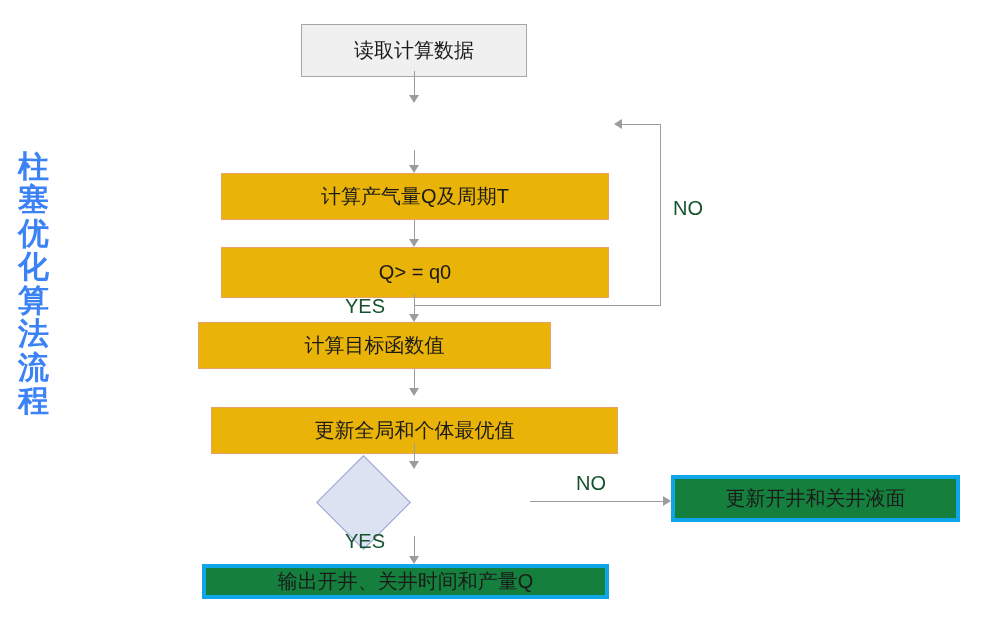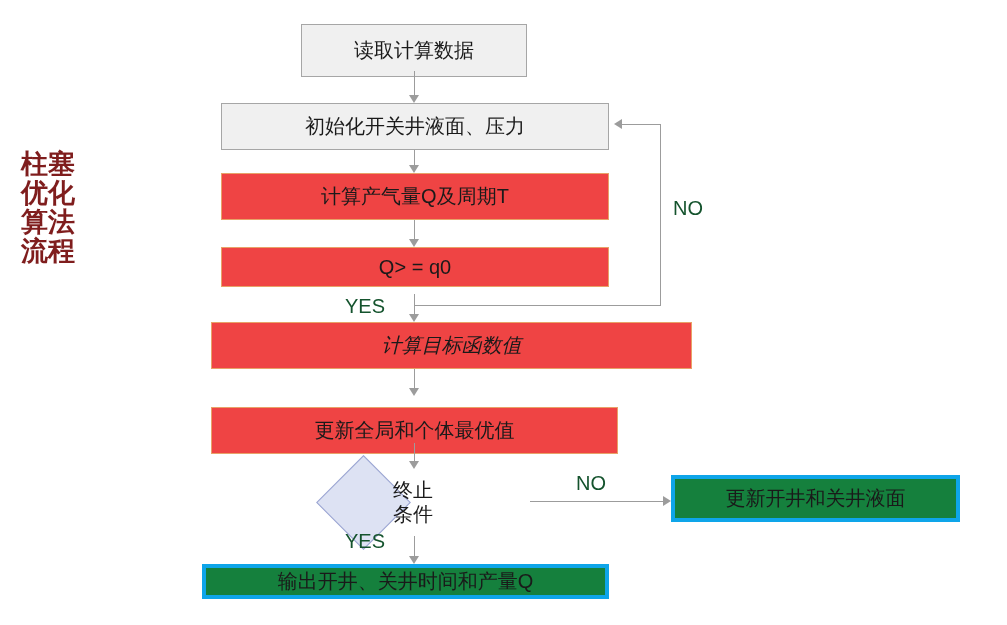--- a/index.html
+++ b/index.html
@@ -18,25 +18,24 @@
     background: #ffffff;
     overflow: hidden;
   }
 
   
   .vtitle {
     position: absolute;
     left: 18px;
     top: 150px;
     width: 60px;
-    font-size: 27px;
+    font-size: 31px;
     font-weight: bold;
     line-height: 1.08;
-    color: #7f1d1d;
-    text-align: center;
+    color: #3b82f6;
     letter-spacing: 0px;
     word-break: break-all;
   }
 
   
   .node {
     position: absolute;
     box-sizing: border-box;
     display: flex;
     align-items: center;
@@ -45,21 +44,21 @@
     font-size: 20px;
     color: #1a1a1a;
     line-height: 1.15;
     white-space: pre-line;
   }
   .node.gray {
     background: #f0f0f0;
     border: 1px solid #a6a6a6;
   }
   .node.orange {
-    background: #ef4444;
+    background: #eab308;
     border: 1px solid #e8a268;
   }
   .node.blue {
     background: #15803d;
     border: 4px solid #0ea5e9;
   }
 
   
   .diamond {
     position: absolute;
@@ -120,33 +119,30 @@
 </style>
 </head>
 <body>
 
 <div id="canvas">
 
   <div class="vtitle">柱塞优化算法流程</div>
 
   <div class="node gray" style="left:301px; top:24px; width:226px; height:53px;">读取计算数据</div>
 
-  <div class="node gray" style="left:221px; top:103px; width:388px; height:47px;">初始化开关井液面、压力</div>
 
   <div class="node orange" style="left:221px; top:173px; width:388px; height:47px;">计算产气量Q及周期T</div>
 
-  <div class="node orange" style="left:221px; top:247px; width:388px; height:40px;">Q&gt; = q0</div>
+  <div class="node orange" style="left:221px; top:247px; width:388px; height:51px;">Q&gt; = q0</div>
 
-  <div class="node orange" style="left:211px; top:322px; width:481px; height:47px;font-style:italic;">计算目标函数值</div>
+  <div class="node orange" style="left:198px; top:322px; width:353px; height:47px;">计算目标函数值</div>
 
   <div class="node orange" style="left:211px; top:396px; width:407px; height:47px;margin-top:11px;">更新全局和个体最优值</div>
 
   <div class="diamond" style="left:329.5px; top:468.5px; width:67px; height:67px;"></div>
-  <div class="diamond-label" style="left:295px; top:470px; width:236px; height:65px;">终止
-条件</div>
 
   <div class="node blue" style="left:671px; top:475px; width:289px; height:47px;">更新开井和关井液面</div>
 
   <div class="node blue" style="left:202px; top:564px; width:407px; height:35px;">输出开井、关井时间和产量Q</div>
 
   <div class="ln vln" style="left:414px; top:71px; height:24px;"></div>
   <div class="arrow arrow-down" style="left:409px; top:95px;"></div>
 
   <div class="ln vln" style="left:414px; top:150px; height:15px;"></div>
   <div class="arrow arrow-down" style="left:409px; top:165px;"></div>

